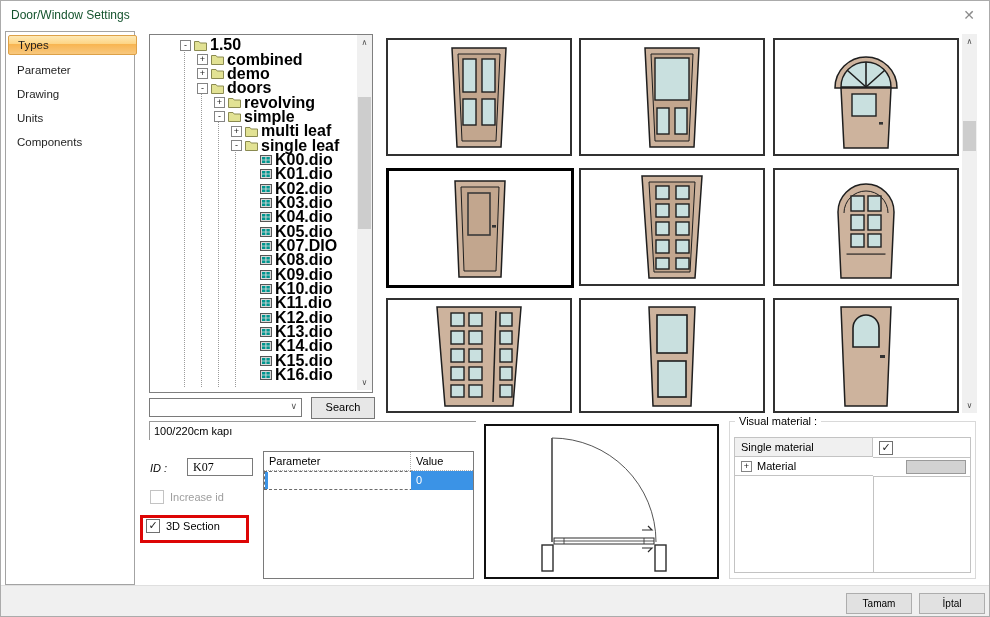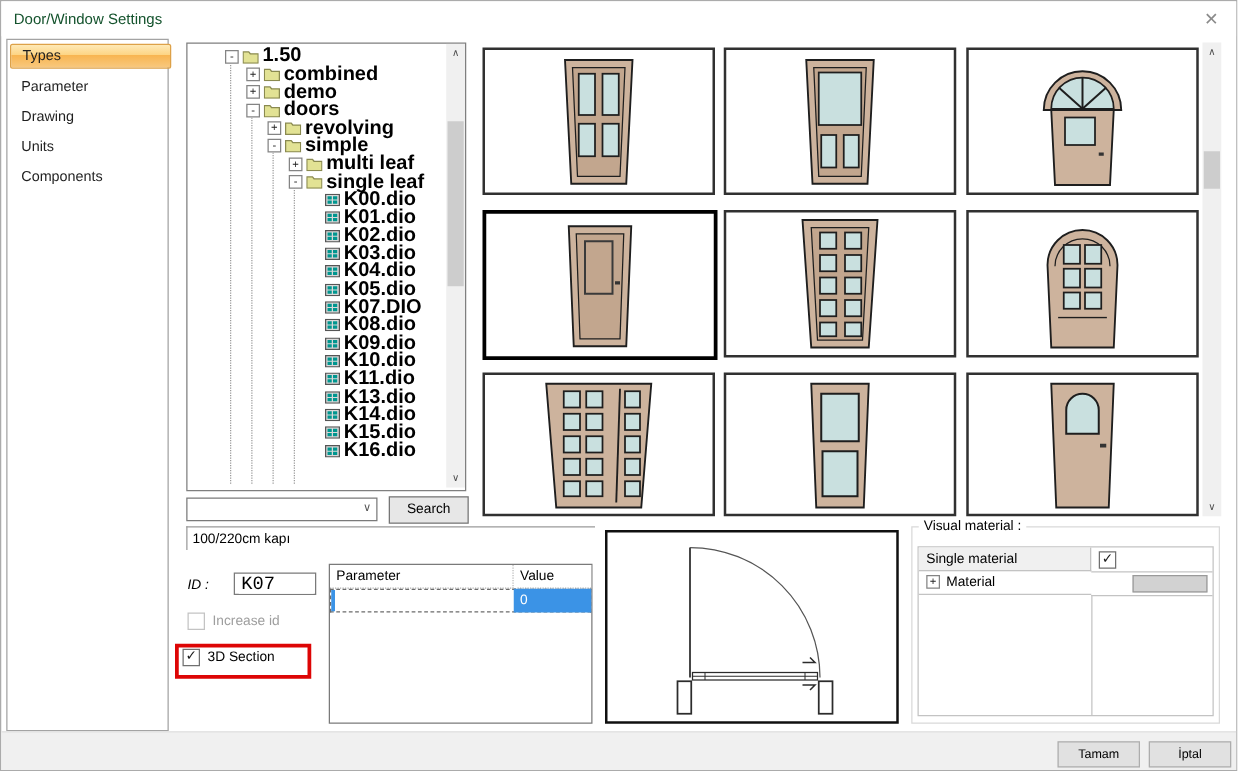--- a/index.html
+++ b/index.html
@@ -47,21 +47,21 @@
   .cell{position:absolute;background:#fff;border:2px solid #313131;cursor:pointer;
         display:flex;align-items:center;justify-content:center;}
   .cell.selected{border:3px solid #000;}
 
   
   .nameplate{left:148px;top:420px;width:327px;height:19px;border-top:1px solid #9a9a9a;
              border-left:1px solid #9a9a9a;padding:3px 0 0 4px;box-sizing:border-box;font-size:11px;}
   .idlabel{left:149px;top:461px;font-size:11px;font-style:italic;}
   .idbox{left:186px;top:457px;width:64px;height:16px;border:1px solid #7a7a7a;background:#fff;}
   .idbox input{position:absolute;left:3px;top:1px;width:56px;height:13px;border:none;outline:none;
-          font-family:Liberation Mono, monospace;font-size:15px;}
+          font-family:Liberation Serif, serif;font-size:12px;}
   .cbrow{position:absolute;display:flex;align-items:center;cursor:pointer;}
   .cb{flex:none;width:12px;height:12px;border:1px solid #707070;background:#fff;font-size:11px;
       line-height:11px;text-align:center;color:#1a1a1a;margin-right:6px;}
   .cb.disabled{border-color:#c3c3c3;}
   .cblabel{font-size:11px;}
   .cblabel.disabled{color:#9e9e9e;}
   .redbox{left:139px;top:514px;width:103px;height:22px;border:3px solid #dd0505;pointer-events:none;}
 
   
   .paramtable{left:262px;top:450px;width:209px;height:126px;border:1px solid #7a7a7a;background:#fff;}
@@ -326,20 +326,33 @@
           <span class="ticon">
             <svg width="12" height="10" viewBox="0 0 12 10">
               <rect x="0.5" y="0.5" width="11" height="9" fill="#d9d9d9" stroke="#555"></rect>
               <rect x="2" y="2" width="3.4" height="2.6" fill="#00968f"></rect>
               <rect x="6.4" y="2" width="3.4" height="2.6" fill="#00968f"></rect>
               <rect x="2" y="5.4" width="3.4" height="2.6" fill="#00968f"></rect>
               <rect x="6.4" y="5.4" width="3.4" height="2.6" fill="#00968f"></rect>
             </svg>
           </span>
           <span class="tlabel">K11.dio</span>
+        </div>
+        <div class="trow" style="padding-left: 98px;">
+          <span class="expspace"></span>
+          <span class="ticon">
+            <svg width="12" height="10" viewBox="0 0 12 10">
+              <rect x="0.5" y="0.5" width="11" height="9" fill="#d9d9d9" stroke="#555"></rect>
+              <rect x="2" y="2" width="3.4" height="2.6" fill="#00968f"></rect>
+              <rect x="6.4" y="2" width="3.4" height="2.6" fill="#00968f"></rect>
+              <rect x="2" y="5.4" width="3.4" height="2.6" fill="#00968f"></rect>
+              <rect x="6.4" y="5.4" width="3.4" height="2.6" fill="#00968f"></rect>
+            </svg>
+          </span>
+          <span class="tlabel">K12.dio</span>
         </div>
         <div class="trow" style="padding-left: 98px;">
           <span class="expspace"></span>
           <span class="ticon">
             <svg width="12" height="10" viewBox="0 0 12 10">
               <rect x="0.5" y="0.5" width="11" height="9" fill="#d9d9d9" stroke="#555"></rect>
               <rect x="2" y="2" width="3.4" height="2.6" fill="#00968f"></rect>
               <rect x="6.4" y="2" width="3.4" height="2.6" fill="#00968f"></rect>
               <rect x="2" y="5.4" width="3.4" height="2.6" fill="#00968f"></rect>
               <rect x="6.4" y="5.4" width="3.4" height="2.6" fill="#00968f"></rect>

